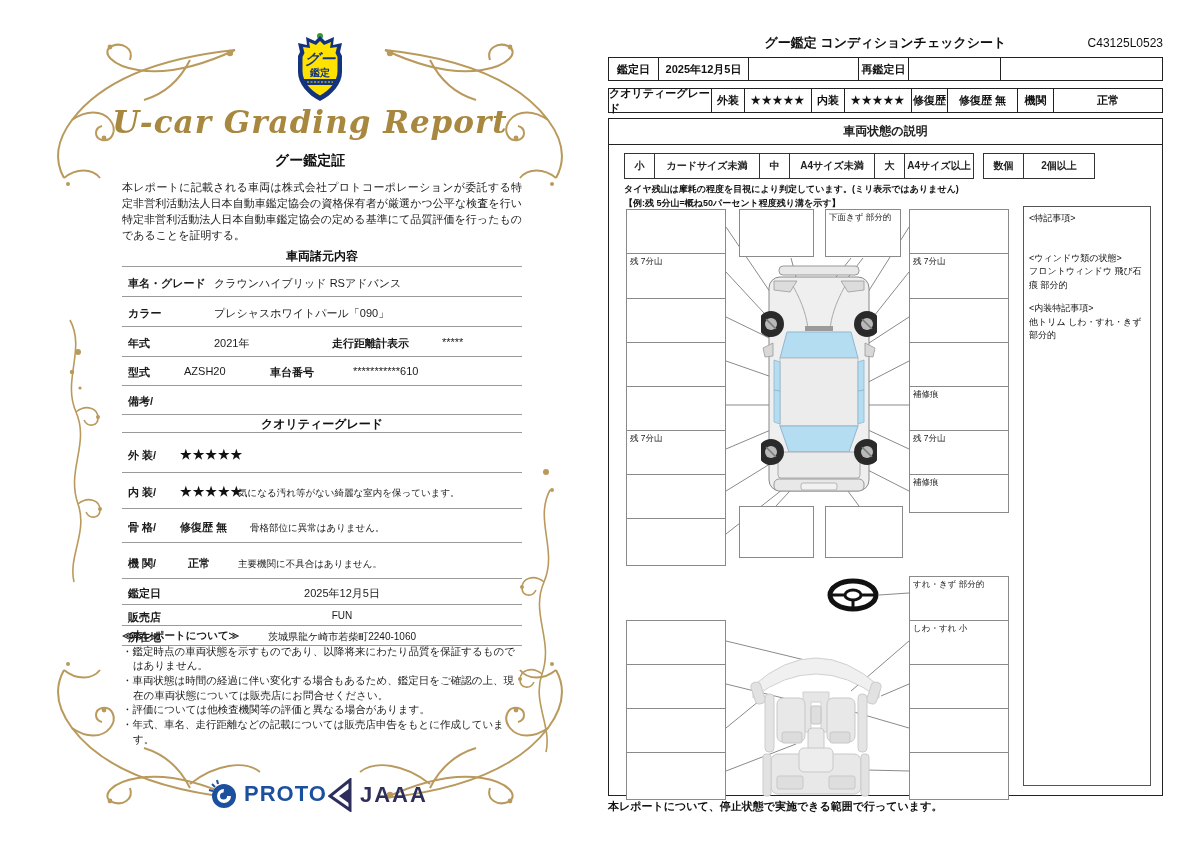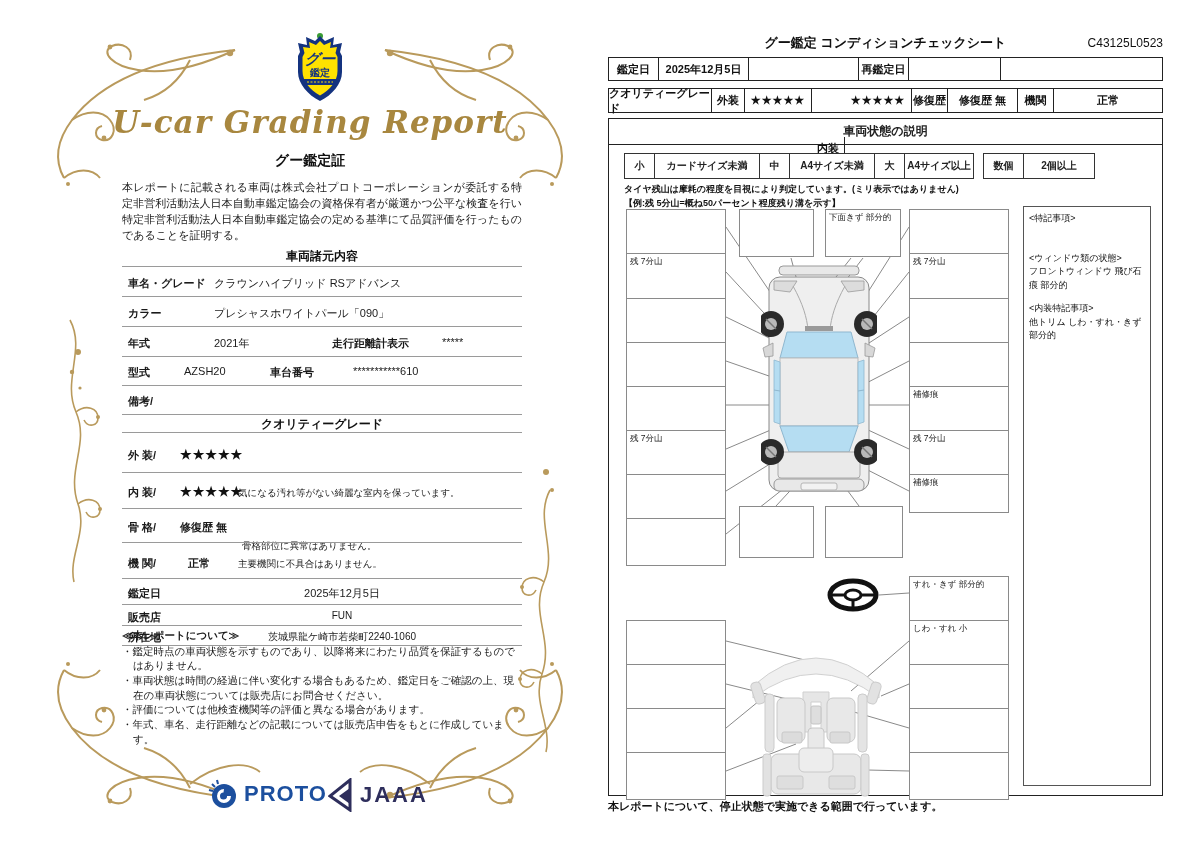--- a/index.html
+++ b/index.html
@@ -135,21 +135,21 @@
       <div class="hline" style="left:0;top:0;width:400px;"></div>
       <div class="cell-label" style="left:6px;top:16px;">外 装/</div>
       <div class="cell-value stars" style="left:58px;top:15px;">★★★★★</div>
       <div class="hline" style="left:0;top:40px;width:400px;"></div>
       <div class="cell-label" style="left:6px;top:53px;">内 装/</div>
       <div class="cell-value stars" style="left:58px;top:52px;">★★★★★</div>
       <div class="q-desc" style="left:116px;top:55px;width:282px;">気になる汚れ等がない綺麗な室内を保っています。</div>
       <div class="hline" style="left:0;top:76px;width:400px;"></div>
       <div class="cell-label" style="left:6px;top:88px;">骨 格/</div>
       <div class="cell-value" style="left:58px;top:88px;font-weight:bold;">修復歴 無</div>
-      <div class="q-desc" style="left:120px;top:90px;width:282px;margin-top:18px;">骨格部位に異常はありません。</div>
+      <div class="q-desc" style="left:128px;top:90px;width:282px;">骨格部位に異常はありません。</div>
       <div class="hline" style="left:0;top:110px;width:400px;"></div>
       <div class="cell-label" style="left:6px;top:124px;">機 関/</div>
       <div class="cell-value" style="left:66px;top:124px;font-weight:bold;">正常</div>
       <div class="q-desc" style="left:116px;top:126px;width:282px;">主要機関に不具合はありません。</div>
       <div class="hline" style="left:0;top:146px;width:400px;"></div>
       <div class="cell-label" style="left:6px;top:154px;">鑑定日</div>
       <div class="cell-value" style="left:100px;top:154px;width:240px;text-align:center;">2025年12月5日</div>
       <div class="hline" style="left:0;top:172px;width:400px;"></div>
       <div class="cell-label" style="left:6px;top:178px;">販売店</div>
       <div class="cell-value" style="left:100px;top:178px;width:240px;text-align:center;font-size:10px;">FUN</div>
@@ -196,21 +196,21 @@
     <div class="c" style="width:110px;"></div>
     <div class="c" style="width:50px;">再鑑定日</div>
     <div class="c" style="width:92px;"></div>
     <div class="c" style="flex:1;"></div>
   </div>
 
   <div class="tbl" style="left:608px;top:88px;width:555px;height:25px;">
     <div class="c" style="width:103px;">クオリティーグレード</div>
     <div class="c" style="width:33px;">外装</div>
     <div class="c stars" style="width:67px;">★★★★★</div>
-    <div class="c" style="width:33px;margin-top:48px;">内装</div>
+    <div class="c" style="width:33px;">内装</div>
     <div class="c stars" style="width:67px;">★★★★★</div>
     <div class="c" style="width:36px;">修復歴</div>
     <div class="c" style="width:70px;">修復歴 無</div>
     <div class="c" style="width:36px;">機関</div>
     <div class="c" style="flex:1;">正常</div>
   </div>
 
   <div class="abs cond">
     <div class="cond-hd">車両状態の説明</div>
 

